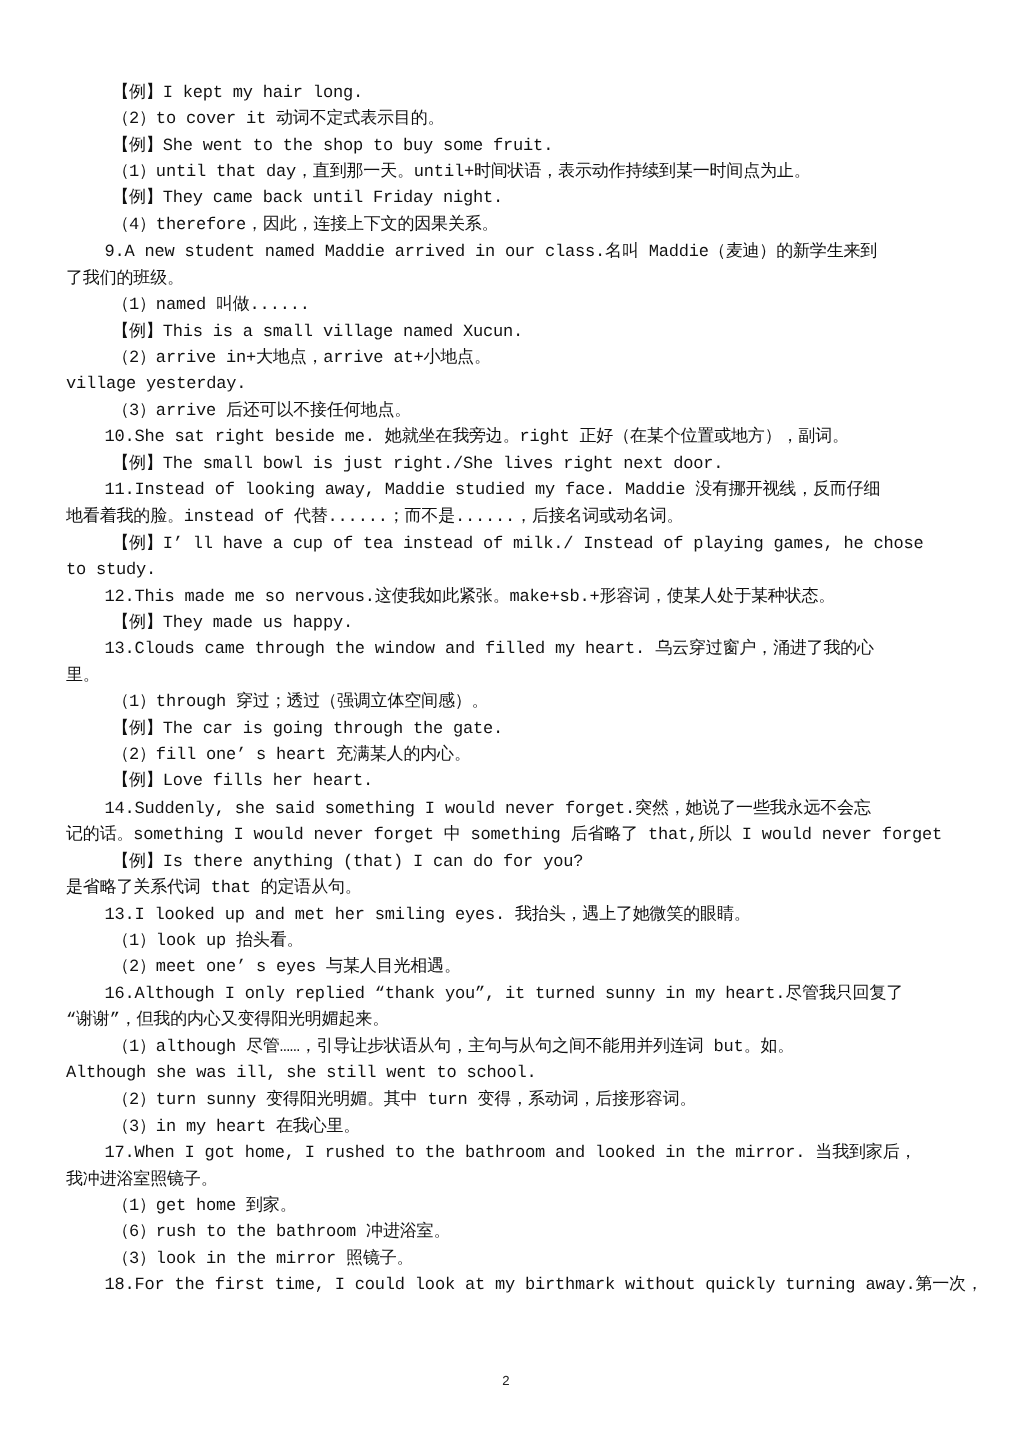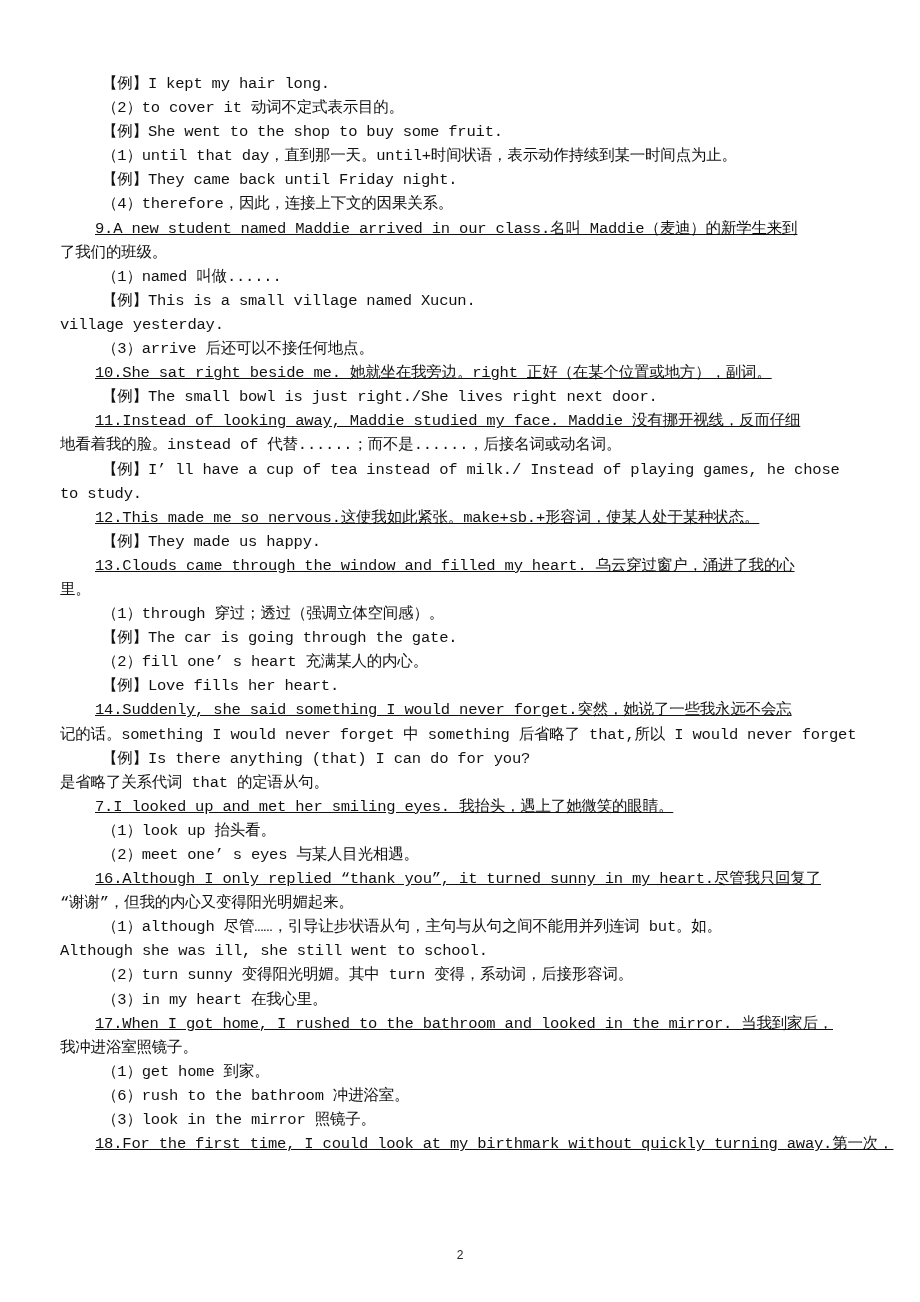--- a/index.html
+++ b/index.html
@@ -4,62 +4,63 @@
 <style>
   html, body { margin: 0; padding: 0; background: #ffffff; }
   body { width: 920px; height: 1302px; position: relative; overflow: hidden; }
   .page {
     position: absolute; left: 60px; top: 72px; width: 815px;
     font-family: "Liberation Mono", "DejaVu Sans Mono", monospace;
     font-size: 15.5px; line-height: 24.1px; color: #111111;
     letter-spacing: -0.2px;
   }
   .line { white-space: nowrap; height: 24.1px; }
-  .ind1 { padding-left: 35px; text-decoration: underline; }
+  .ind1 { padding-left: 35px; }
   .ind2 { padding-left: 42px; }
   .pagenum {
     position: absolute; left: 0; width: 920px; top: 1248px; text-align: center;
     font-family: "Liberation Sans", sans-serif; font-size: 12px; color: #222;
   }
 </style>
 </head>
 <body>
 
 <div class="page" id="page">
     <div class="line ind2">【例】I kept my hair long.</div>
     <div class="line ind2">（2）to cover it 动词不定式表示目的。</div>
     <div class="line ind2">【例】She went to the shop to buy some fruit.</div>
     <div class="line ind2">（1）until that day，直到那一天。until+时间状语，表示动作持续到某一时间点为止。</div>
     <div class="line ind2">【例】They came back until Friday night.</div>
     <div class="line ind2">（4）therefore，因此，连接上下文的因果关系。</div>
     <div class="line ind1">9.A new student named Maddie arrived in our class.名叫 Maddie（麦迪）的新学生来到</div>
     <div class="line ">了我们的班级。</div>
     <div class="line ind2">（1）named 叫做......</div>
     <div class="line ind2">【例】This is a small village named Xucun.</div>
+    <div class="line ind2">（2）arrive in+大地点，arrive at+小地点。</div>
     <div class="line ">village yesterday.</div>
     <div class="line ind2">（3）arrive 后还可以不接任何地点。</div>
     <div class="line ind1">10.She sat right beside me. 她就坐在我旁边。right 正好（在某个位置或地方），副词。</div>
     <div class="line ind2">【例】The small bowl is just right./She lives right next door.</div>
     <div class="line ind1">11.Instead of looking away, Maddie studied my face. Maddie 没有挪开视线，反而仔细</div>
     <div class="line ">地看着我的脸。instead of 代替......；而不是......，后接名词或动名词。</div>
     <div class="line ind2">【例】I’ ll have a cup of tea instead of milk./ Instead of playing games, he chose</div>
     <div class="line ">to study.</div>
     <div class="line ind1">12.This made me so nervous.这使我如此紧张。make+sb.+形容词，使某人处于某种状态。</div>
     <div class="line ind2">【例】They made us happy.</div>
     <div class="line ind1">13.Clouds came through the window and filled my heart. 乌云穿过窗户，涌进了我的心</div>
     <div class="line ">里。</div>
     <div class="line ind2">（1）through 穿过；透过（强调立体空间感）。</div>
     <div class="line ind2">【例】The car is going through the gate.</div>
     <div class="line ind2">（2）fill one’ s heart 充满某人的内心。</div>
     <div class="line ind2">【例】Love fills her heart.</div>
     <div class="line ind1">14.Suddenly, she said something I would never forget.突然，她说了一些我永远不会忘</div>
     <div class="line ">记的话。something I would never forget 中 something 后省略了 that,所以 I would never forget</div>
     <div class="line ind2">【例】Is there anything (that) I can do for you?</div>
     <div class="line ">是省略了关系代词 that 的定语从句。</div>
-    <div class="line ind1">7.I looked up and met her smiling eyes. 我抬头，遇上了她微笑的眼睛。</div>
+    <div class="line ind1">13.I looked up and met her smiling eyes. 我抬头，遇上了她微笑的眼睛。</div>
     <div class="line ind2">（1）look up 抬头看。</div>
     <div class="line ind2">（2）meet one’ s eyes 与某人目光相遇。</div>
     <div class="line ind1">16.Although I only replied “thank you”, it turned sunny in my heart.尽管我只回复了</div>
     <div class="line ">“谢谢”，但我的内心又变得阳光明媚起来。</div>
     <div class="line ind2">（1）although 尽管……，引导让步状语从句，主句与从句之间不能用并列连词 but。如。</div>
     <div class="line ">Although she was ill, she still went to school.</div>
     <div class="line ind2">（2）turn sunny 变得阳光明媚。其中 turn 变得，系动词，后接形容词。</div>
     <div class="line ind2">（3）in my heart 在我心里。</div>
     <div class="line ind1">17.When I got home, I rushed to the bathroom and looked in the mirror. 当我到家后，</div>
     <div class="line ">我冲进浴室照镜子。</div>

